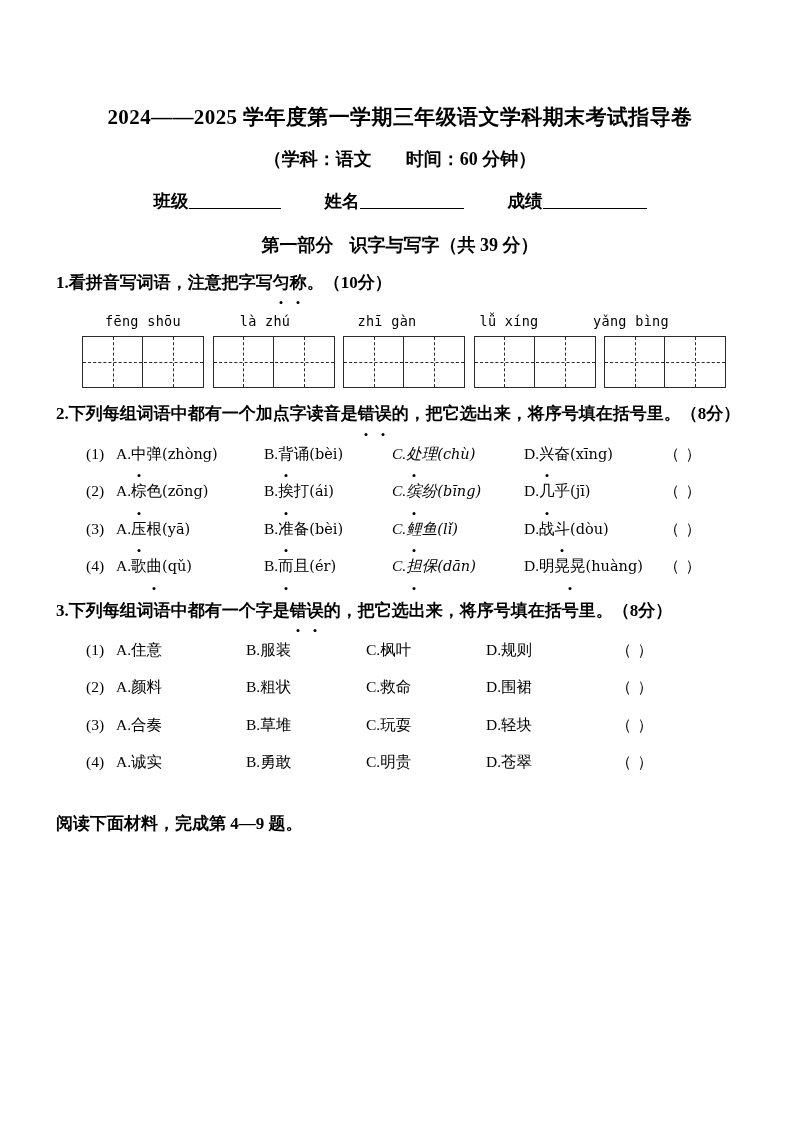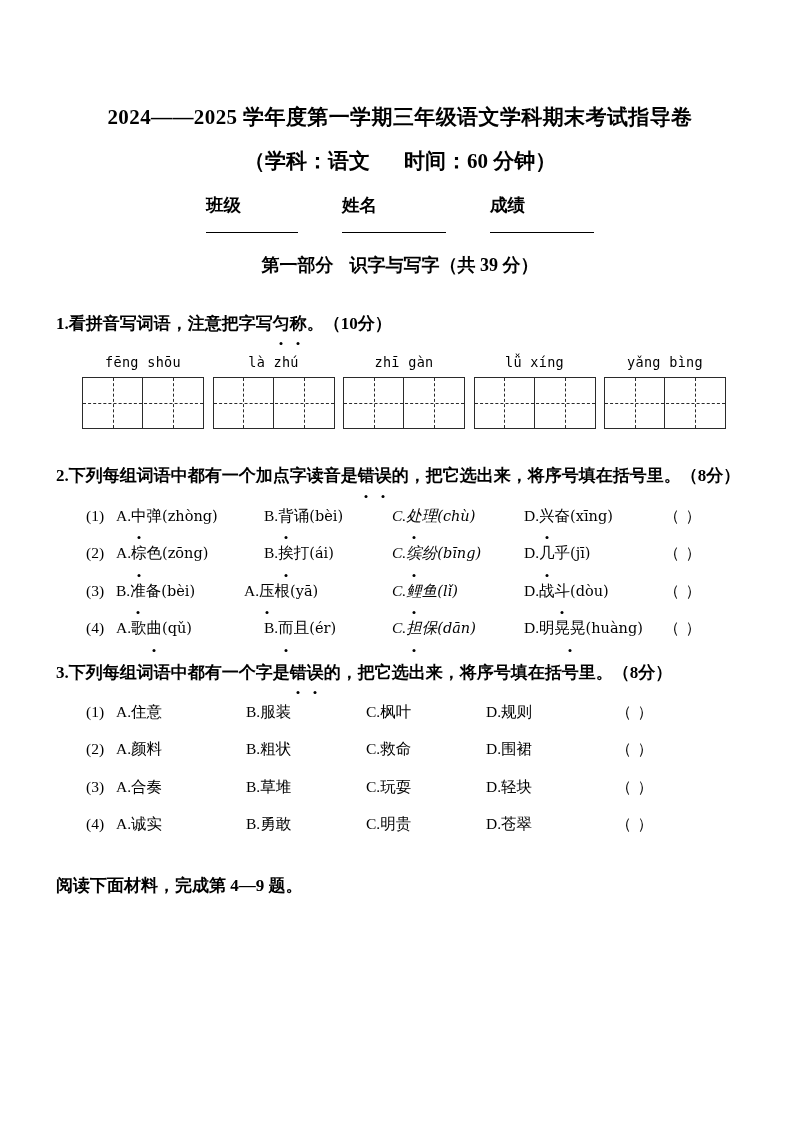--- a/index.html
+++ b/index.html
@@ -28,36 +28,36 @@
     text-align: center;
     font-size: 21px;
     font-weight: bold;
     letter-spacing: 0.4px;
     margin-top: 104px;
     line-height: 1.25;
     white-space: nowrap;
   }
   .subtitle {
     text-align: center;
-    font-size: 21px;
+    font-size: 18px;
     font-weight: bold;
     margin-top: 17px;
     white-space: nowrap;
   }
   .subtitle .gap { display: inline-block; width: 34px; }
 
   .idline {
     display: flex;
     justify-content: center;
     align-items: flex-end;
     margin-top: 18px;
     font-size: 17.5px;
     font-weight: bold;
   }
-  .idfield { display: flex; align-items: flex-start; flex-direction: column; }
+  .idfield { display: flex; align-items: center; }
   .idfield + .idfield { margin-left: 44px; }
   .idrule {
     display: inline-block;
     border-bottom: 1.4px solid #000;
     height: 15px;
   }
   .rule-a { width: 92px; }
   .rule-b { width: 104px; }
   .rule-c { width: 104px; }
 
@@ -68,21 +68,21 @@
     margin-top: 20px;
     white-space: nowrap;
   }
   .part-title .sp { display: inline-block; width: 16px; }
 
   
   .q {
     font-size: 17px;
     font-weight: bold;
     line-height: 1.95;
-    margin-top: 30px;
+    margin-top: 9px;
   }
   .q-wrap { text-align: justify; }
 
   
   .dotted {
     position: relative;
     display: inline-block;
   }
   .dotted::after {
     content: "";
@@ -96,21 +96,20 @@
     background: #000;
   }
 
   
   .pinyin-block {
     margin-top: 14px;
     padding: 0 18px 0 26px;
   }
   .pinyin-row {
     display: flex;
-    justify-content: space-between;
   }
   .py-cellgroup { width: 122px; }
   .py-text {
     text-align: center;
     font-family: "DejaVu Sans Mono", "Liberation Mono", monospace;
     font-size: 13.5px;
     letter-spacing: 0.3px;
     white-space: nowrap;
     margin-bottom: 7px;
   }
@@ -293,22 +292,22 @@
       <span class="opt-num">(2)</span>
       <span class="opt-item c1"><span>A.</span><span></span><span class="dotted">棕</span><span>色</span><span class="pron">(zōng)</span></span>
       <span class="opt-item c2"><span>B.</span><span></span><span class="dotted">挨</span><span>打</span><span class="pron">(ái)</span></span>
       <span class="opt-item c3"><span>C.</span><span></span><span class="dotted">缤</span><span>纷</span><span class="pron">(bīng)</span></span>
       <span class="opt-item c4"><span>D.</span><span></span><span class="dotted">几</span><span>乎</span><span class="pron">(jī)</span></span>
       <span class="answer-paren">（    ）</span>
     </div>
 
     <div class="opt-row">
       <span class="opt-num">(3)</span>
+      <span class="opt-item c1"><span>A.</span><span></span><span class="dotted">压</span><span>根</span><span class="pron">(yā)</span></span>
       <span class="opt-item c2"><span>B.</span><span></span><span class="dotted">准</span><span>备</span><span class="pron">(bèi)</span></span>
-      <span class="opt-item c1"><span>A.</span><span></span><span class="dotted">压</span><span>根</span><span class="pron">(yā)</span></span>
       <span class="opt-item c3"><span>C.</span><span></span><span class="dotted">鲤</span><span>鱼</span><span class="pron">(lǐ)</span></span>
       <span class="opt-item c4"><span>D.</span><span>战</span><span class="dotted">斗</span><span></span><span class="pron">(dòu)</span></span>
       <span class="answer-paren">（    ）</span>
     </div>
 
     <div class="opt-row">
       <span class="opt-num">(4)</span>
       <span class="opt-item c1"><span>A.</span><span>歌</span><span class="dotted">曲</span><span></span><span class="pron">(qǔ)</span></span>
       <span class="opt-item c2"><span>B.</span><span></span><span class="dotted">而</span><span>且</span><span class="pron">(ér)</span></span>
       <span class="opt-item c3"><span>C.</span><span></span><span class="dotted">担</span><span>保</span><span class="pron">(dān)</span></span>

